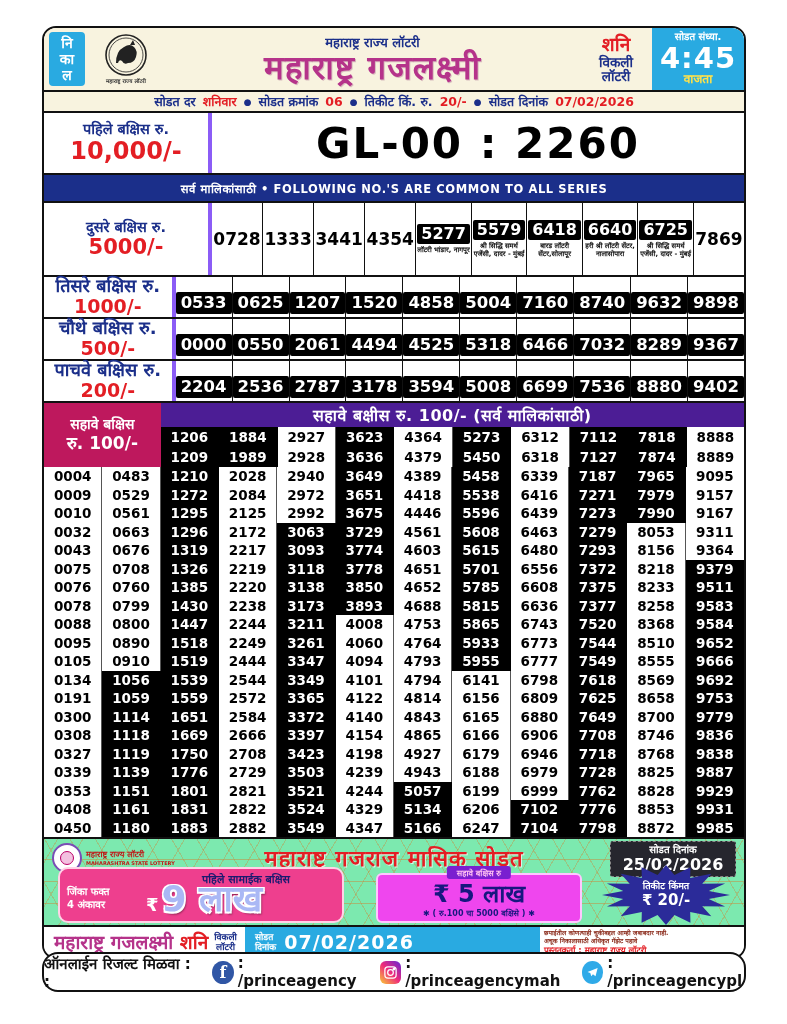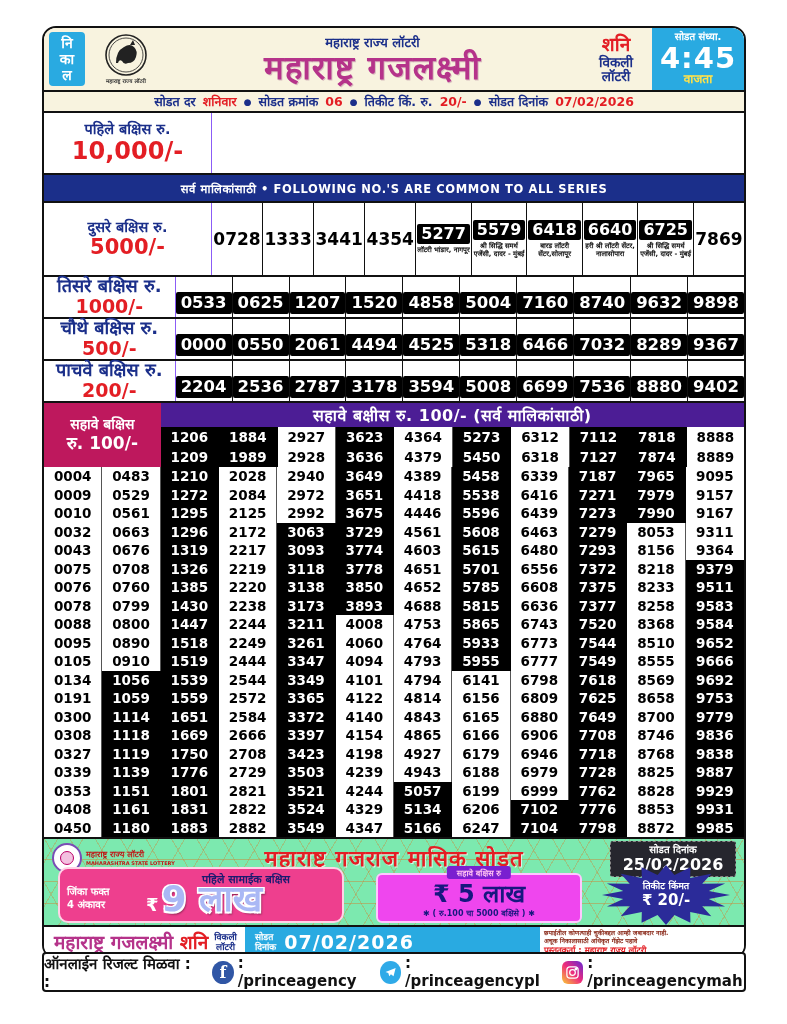--- a/index.html
+++ b/index.html
@@ -27,21 +27,21 @@
   .tb1 { font-size:10px; font-weight:bold; }
   .tb2 { font-size:29px; font-weight:bold; letter-spacing:1px; }
   .tb3 { font-size:12px; font-weight:bold; color:#ffe24a; }
 
   
   .subhdr { height:21px; background:#f8f3df; border-bottom:2px solid #111; display:flex;
             align-items:center; justify-content:center; gap:7px; font-size:12.5px; font-weight:bold; }
   .subhdr .lbl { color:#1b2f8a; } .subhdr .val { color:#e31e24; } .subhdr .dot { color:#1b2f8a; font-size:9px; }
 
   
-  .p-label-cell { width:168px; border-right:1px solid #8b5cf6; display:flex; flex-direction:column;
+  .p-label-cell { width:168px; border-right:4px solid #8b5cf6; display:flex; flex-direction:column;
                   align-items:center; justify-content:center; line-height:1.15; background:#fff; }
   .p-name { color:#1b2f8a; font-weight:bold; font-size:14.5px; }
   .p-amt  { color:#e31e24; font-weight:bold; font-size:21px; }
   .row1 { display:flex; height:62px; border-bottom:2px solid #111; }
   .row1 .p-amt { font-size:24px; }
   .fp-num { flex:1; display:flex; align-items:center; justify-content:center;
             font-size:42px; font-weight:bold; color:#000; letter-spacing:2px; }
   .strip { height:28px; background:#1b2f8a; color:#fff; font-weight:bold; font-size:11.5px;
            display:flex; align-items:center; justify-content:center; letter-spacing:.6px; border-bottom:2px solid #111; }
   .row2 { display:flex; height:74px; border-bottom:2px solid #111; }
@@ -127,21 +127,21 @@
   .bb-datebox { margin-left:8px; background:#29aae1; color:#fff; height:100%; display:flex;
                 align-items:center; padding:0 10px; gap:8px; flex:1; }
   .bb-dl { font-size:9px; font-weight:bold; line-height:1.15; }
   .bb-date { font-size:19px; font-weight:bold; letter-spacing:1px; }
   .bb-disc { width:204px; padding:1px 6px 1px 4px; line-height:1.25; }
   .bd1 { font-size:6.3px; color:#8a2a1a; font-weight:bold; }
   .bd3 { font-size:8.5px; color:#e31e24; font-weight:bold; }
 
   
   .social { position:absolute; left:42px; top:952px; width:704px; height:40px; border:2.5px solid #111;
-            border-radius:4px; background:#fff; display:flex; align-items:center; justify-content:center; gap:20px; }
+            border-radius:16px; background:#fff; display:flex; align-items:center; justify-content:center; gap:20px; }
   .soc-label { font-weight:bold; font-size:15px; color:#111; }
   .soc-item { display:flex; align-items:center; gap:4px; font-weight:bold; font-size:15px; color:#111; }
   .ic { width:23px; height:23px; border-radius:50%; display:flex; align-items:center; justify-content:center; }
   .ic-fb { background:#3056a5; color:#fff; font-size:16px; font-weight:bold; font-family:"DejaVu Serif", serif; }
   .ic-tg { background:#2faae8; }
   .ic-ig { border-radius:6px; background:linear-gradient(45deg,#f9ce34,#ee2a7b,#6228d7); }
 </style>
 </head>
 <body>
 
@@ -193,20 +193,21 @@
           <span class="lbl">सोडत दिनांक</span>
           <span class="val">07/02/2026</span>
         </span>
       </div>
 
     <div class="row1">
       <div class="p-label-cell">
         <div class="p-name">पहिले बक्षिस रु.</div>
         <div class="p-amt">10,000/-</div>
       </div>
+      <div class="fp-num">GL-00 : 2260</div>
     </div>
 
     <div class="strip">सर्व मालिकांसाठी    •    FOLLOWING NO.'S ARE COMMON TO ALL SERIES</div>
 
     <div class="row2">
       <div class="p-label-cell">
         <div class="p-name">दुसरे बक्षिस रु.</div>
         <div class="p-amt">5000/-</div>
       </div>
       <div class="sp-cells" id="sp-cells">
@@ -743,31 +744,31 @@
     </div>
   </div>
 
   <div class="social">
     <span class="soc-label">ऑनलाईन रिजल्ट मिळवा : :</span>
     <span class="soc-item">
       <span class="ic ic-fb">f</span>
       <span>: /princeagency</span>
     </span>
     <span class="soc-item">
-      <span class="ic ic-tg">
-        <svg width="13" height="13" viewBox="0 0 24 24">
-            <path fill="#fff" d="M21.5 3.5L2.8 11l5.1 1.9L9.8 19l3-3.8 4.8 3.6z"></path>
-          </svg>
-      </span>
-      <span>: /princeagencypl</span>
-    </span>
-    <span class="soc-item">
       <span class="ic ic-ig">
         <svg width="15" height="15" viewBox="0 0 24 24" fill="none" stroke="#fff" stroke-width="2">
           <rect x="3" y="3" width="18" height="18" rx="5"></rect>
             <circle cx="12" cy="12" r="4.5"></circle>
             <circle cx="17.5" cy="6.5" r="1.2" fill="#fff"></circle>
         </svg>
       </span>
       <span>: /princeagencymah</span>
     </span>
+    <span class="soc-item">
+      <span class="ic ic-tg">
+        <svg width="13" height="13" viewBox="0 0 24 24">
+            <path fill="#fff" d="M21.5 3.5L2.8 11l5.1 1.9L9.8 19l3-3.8 4.8 3.6z"></path>
+          </svg>
+      </span>
+      <span>: /princeagencypl</span>
+    </span>
   </div>
 </div>
 
 </body></html>

